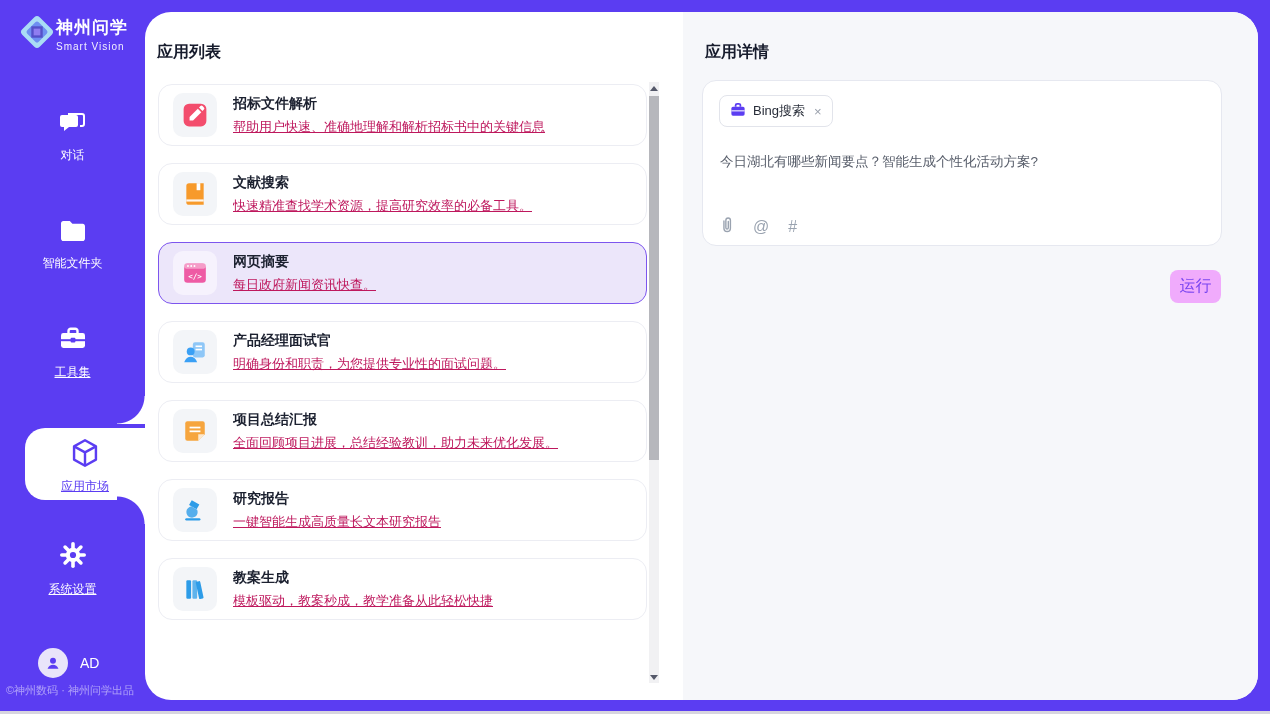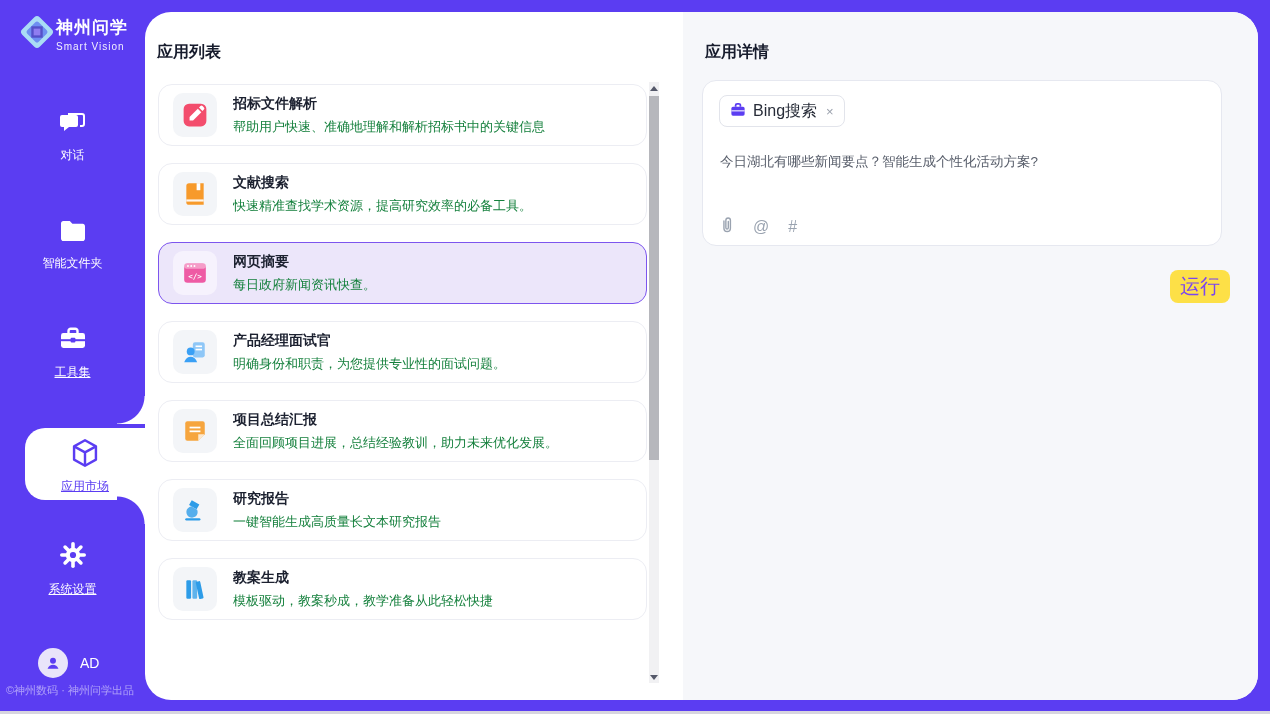--- a/index.html
+++ b/index.html
@@ -37,42 +37,42 @@
   .card{position:absolute;left:145px;top:12px;width:1113px;height:688px;background:#fff;border-radius:26px;}
   .list-title{position:absolute;left:12px;top:30px;font-size:16px;font-weight:bold;color:#161b2c;}
   .list-wrap{position:absolute;left:13px;top:72px;width:489px;height:616px;overflow:hidden;}
   .row{height:62px;margin-bottom:17px;border:1px solid #ecedf3;border-radius:14px;background:#fff;
        display:flex;align-items:center;padding:0 14px;cursor:pointer;}
   .row.selected{background:#ece6fa;border-color:#7d55ee;}
   .tile{width:44px;height:44px;border-radius:10px;background:#f3f5f8;display:flex;align-items:center;justify-content:center;flex:none;}
   .row.selected .tile{background:#f6f2fd;}
   .row-text{margin-left:16px;overflow:hidden;}
   .row-name{font-size:14px;font-weight:bold;color:#1c2130;margin-bottom:5px;}
-  .row-desc{font-size:13px;color:#15803d;white-space:nowrap;}
+  .row-desc{font-size:13px;color:#be185d;white-space:nowrap;text-decoration:underline;}
   
   .sb{position:absolute;left:504px;top:70px;width:10px;height:601px;background:#f1f1f3;}
   .sb-btn{position:absolute;left:0;width:10px;height:12px;display:flex;align-items:center;justify-content:center;cursor:pointer;}
   .sb-up{top:0;} .sb-down{bottom:0;}
   .sb-btn .tri{width:0;height:0;border-left:4px solid transparent;border-right:4px solid transparent;}
   .sb-up .tri{border-bottom:5px solid #55596a;}
   .sb-down .tri{border-top:5px solid #55596a;}
   .sb-thumb{position:absolute;left:0;top:14px;width:10px;height:364px;background:#b6b7bc;cursor:pointer;}
   
   .detail{position:absolute;left:538px;top:0;width:575px;height:688px;background:var(--panel-gray);border-radius:0 26px 26px 0;}
   .detail-title{position:absolute;left:22px;top:30px;font-size:16px;font-weight:bold;color:#161b2c;}
   .detail-card{position:absolute;left:19px;top:68px;width:520px;height:166px;background:#fff;border:1px solid #e6e8f0;border-radius:14px;}
   .tool-tag{position:absolute;left:16px;top:14px;height:32px;display:inline-flex;align-items:center;gap:7px;
     padding:0 10px;border:1px solid #e2e4eb;border-radius:8px;background:#fff;cursor:default;}
-  .tool-tag .tag-label{font-size:16px;color:#272c38;}
+  .tool-tag .tag-label{font-size:13px;color:#272c38;}
   .tag-close{font-size:13px;color:#9aa0ac;margin-left:2px;cursor:pointer;line-height:1;}
   .query{position:absolute;left:17px;top:71px;width:480px;font-size:13.5px;color:#565c69;line-height:1.5;}
   .attach-row{position:absolute;left:17px;top:135px;display:flex;align-items:center;gap:19px;color:#9aa3b0;}
   .attach-row .glyph{font-size:16px;cursor:pointer;}
-  .run-btn{position:absolute;left:487px;top:258px;width:60px;height:33px;border:none;border-radius:8px;
-    background:#fde047;color:#7a45f0;font-size:20px;font-family:inherit;cursor:pointer;}
+  .run-btn{position:absolute;left:487px;top:258px;width:51px;height:33px;border:none;border-radius:8px;
+    background:#f0abfc;color:#7a45f0;font-size:16px;font-family:inherit;cursor:pointer;}
   .bottom-strip{position:absolute;left:0;bottom:0;width:1270px;height:3px;background:#d7d5df;}
 </style>
 </head>
 <body>
 
 <aside class="sidebar">
   <div class="logo">
     <span>
       <svg width="38" height="38" viewBox="0 0 40 40">
         <g transform="rotate(45 20 20)">

